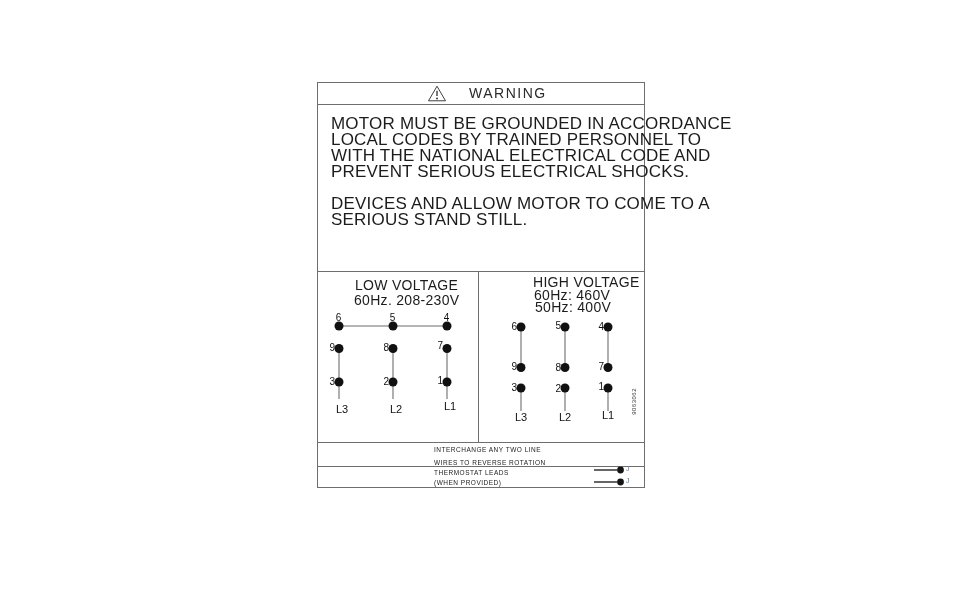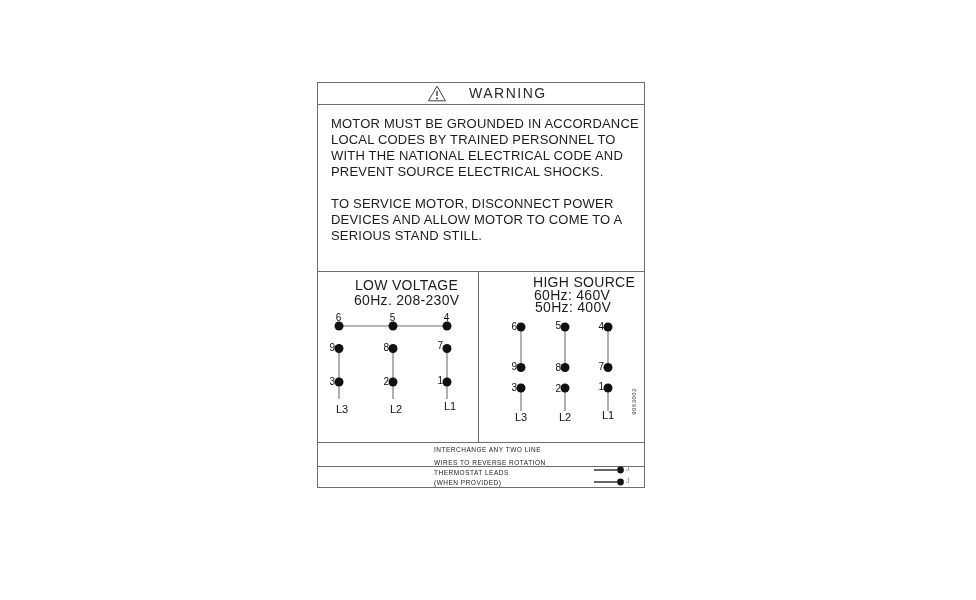--- a/index.html
+++ b/index.html
@@ -44,21 +44,21 @@
   .warning-tri {
     position: absolute;
     left: 109px;
     top: 2px;
     width: 20px;
     height: 17px;
   }
   .warn-para {
     position: absolute;
     left: 13px;
-    font-size: 13px;
+    font-size: 17px;
     line-height: 16px;
     letter-spacing: 0.2px;
     white-space: nowrap;
     color: #1c1c1c;
   }
   .sec-title {
     position: absolute;
     font-size: 14px;
     letter-spacing: 0.3px;
     white-space: nowrap;
@@ -130,24 +130,23 @@
       <path d="M12 1.5 L22.5 19.5 L1.5 19.5 Z" fill="none" stroke="#3a3a3a" stroke-width="1.2" stroke-linejoin="round"></path>
       <line x1="12" y1="7" x2="12" y2="13.5" stroke="#3a3a3a" stroke-width="1.7"></line>
       <circle cx="12" cy="16.6" r="1.2" fill="#3a3a3a"></circle>
     </svg>
     <div class="warning-header-title">WARNING</div>
 
     <div class="warn-para" style="top:33px">
       <div>MOTOR MUST BE GROUNDED IN ACCORDANCE</div>
       <div>LOCAL CODES BY TRAINED PERSONNEL TO</div>
       <div>WITH THE NATIONAL ELECTRICAL CODE AND</div>
-      <div>PREVENT SOURCE ELECTRICAL SHOCKS.</div>
+      <div>PREVENT SERIOUS ELECTRICAL SHOCKS.</div>
     </div>
     <div class="warn-para" style="top:113px">
-      <div>TO SERVICE MOTOR, DISCONNECT POWER</div>
       <div>DEVICES AND ALLOW MOTOR TO COME TO A</div>
       <div>SERIOUS STAND STILL.</div>
     </div>
 
     <svg class="diagram-svg" viewBox="0 0 328 406">
 
       <g stroke="#9c9c9c" stroke-width="1.6">
         <line x1="21" y1="243" x2="129" y2="243"></line>
         <line x1="21" y1="265.5" x2="21" y2="316"></line>
         <line x1="75" y1="265.5" x2="75" y2="316"></line>
@@ -207,21 +206,21 @@
     <span class="term-num num-r" style="left:112px; top:257px">7</span>
 
     <span class="term-num num-r" style="left:4px;   top:293px">3</span>
     <span class="term-num num-r" style="left:58px;  top:293px">2</span>
     <span class="term-num num-r" style="left:112px; top:292px">1</span>
 
     <span class="line-label" style="left:9px;   top:320px">L3</span>
     <span class="line-label" style="left:63px;  top:320px">L2</span>
     <span class="line-label" style="left:117px; top:317px">L1</span>
 
-    <div class="sec-title" style="left:215px; top:191px">HIGH SOURCE</div>
+    <div class="sec-title" style="left:215px; top:191px">HIGH VOLTAGE</div>
     <div class="sec-title" style="left:216px; top:204px">60Hz: 460V</div>
     <div class="sec-title" style="left:217px; top:216px">50Hz: 400V</div>
 
     <span class="term-num num-r" style="left:186px; top:238px">6</span>
     <span class="term-num num-r" style="left:230px; top:237px">5</span>
     <span class="term-num num-r" style="left:273px; top:238px">4</span>
 
     <span class="term-num num-r" style="left:186px; top:278px">9</span>
     <span class="term-num num-r" style="left:230px; top:279px">8</span>
     <span class="term-num num-r" style="left:273px; top:278px">7</span>

